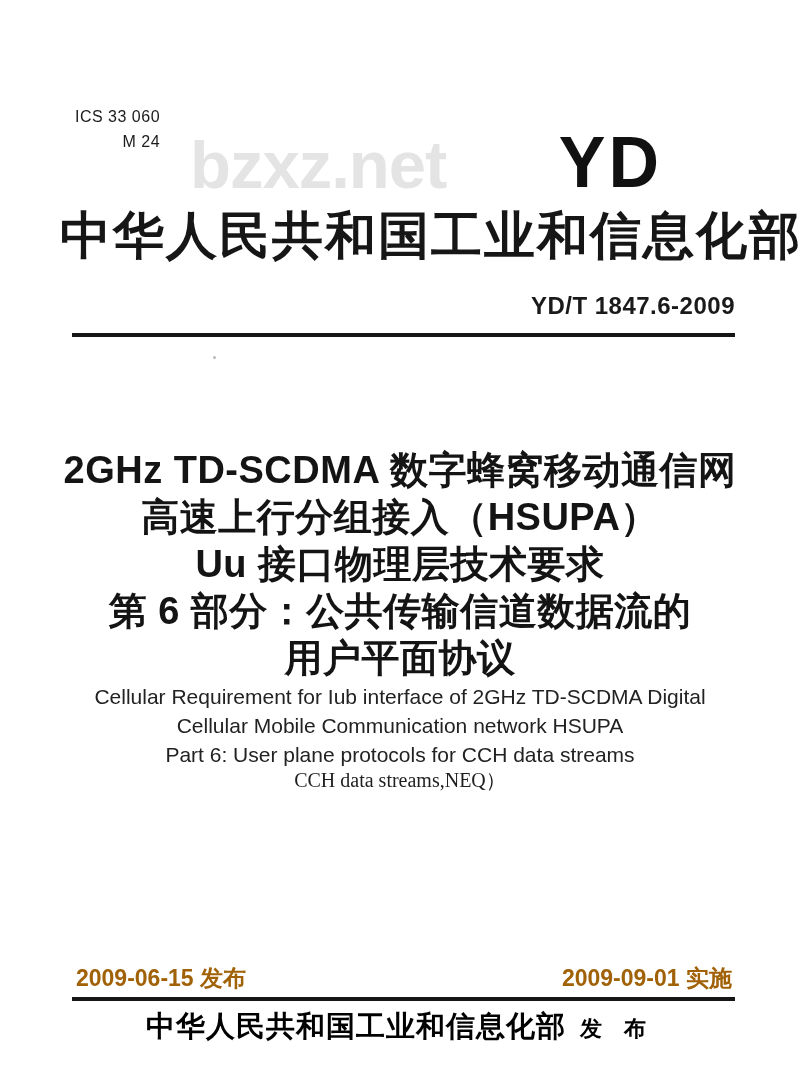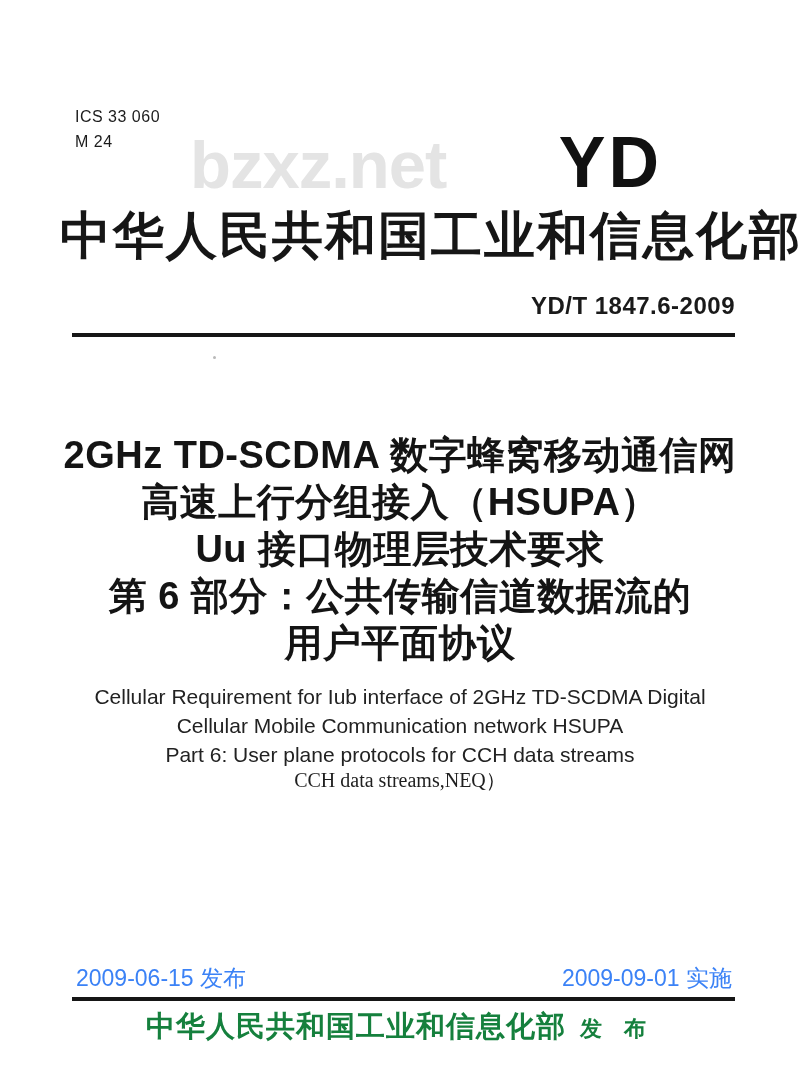--- a/index.html
+++ b/index.html
@@ -14,20 +14,21 @@
     overflow: hidden;
   }
   .meta {
     position: absolute;
     top: 104px;
     left: 75px;
     font-size: 16px;
     line-height: 25px;
     font-weight: 400;
     letter-spacing: 0.5px;
+    text-align: right;
   }
   .watermark {
     position: absolute;
     top: 126px;
     left: 190px;
     font-size: 67px;
     font-weight: 700;
     letter-spacing: -1px;
     color: #e4e4e4;
     user-select: none;
@@ -78,21 +79,21 @@
     position: absolute;
     top: 356px;
     left: 213px;
     width: 3px;
     height: 3px;
     background: #b9b9b9;
     border-radius: 50%;
   }
   .title-block {
     position: absolute;
-    top: 432px;
+    top: 447px;
     left: 30px;
     right: 30px;
     text-align: center;
     font-size: 38px;
     line-height: 47px;
     font-weight: 700;
     color: #141414;
     letter-spacing: 0.5px;
   }
   .en-block {
@@ -118,30 +119,30 @@
     color: #1f1f1f;
   }
   .dates {
     position: absolute;
     top: 963px;
     left: 76px;
     right: 68px;
     display: flex;
     justify-content: space-between;
     font-size: 23px;
-    font-weight: 400;
-    color: #3b82f6;
+    font-weight: 700;
+    color: #a16207;
   }
   .issuer-line {
     position: absolute;
     top: 1007px;
     left: 0;
     right: 0;
     text-align: center;
-    color: #15803d;
+    color: #000000;
     white-space: nowrap;
   }
   .issuer-name {
     font-size: 29px;
     font-weight: 700;
     letter-spacing: 1px;
   }
   .issuer-suffix {
     font-size: 22px;
     font-weight: 700;

